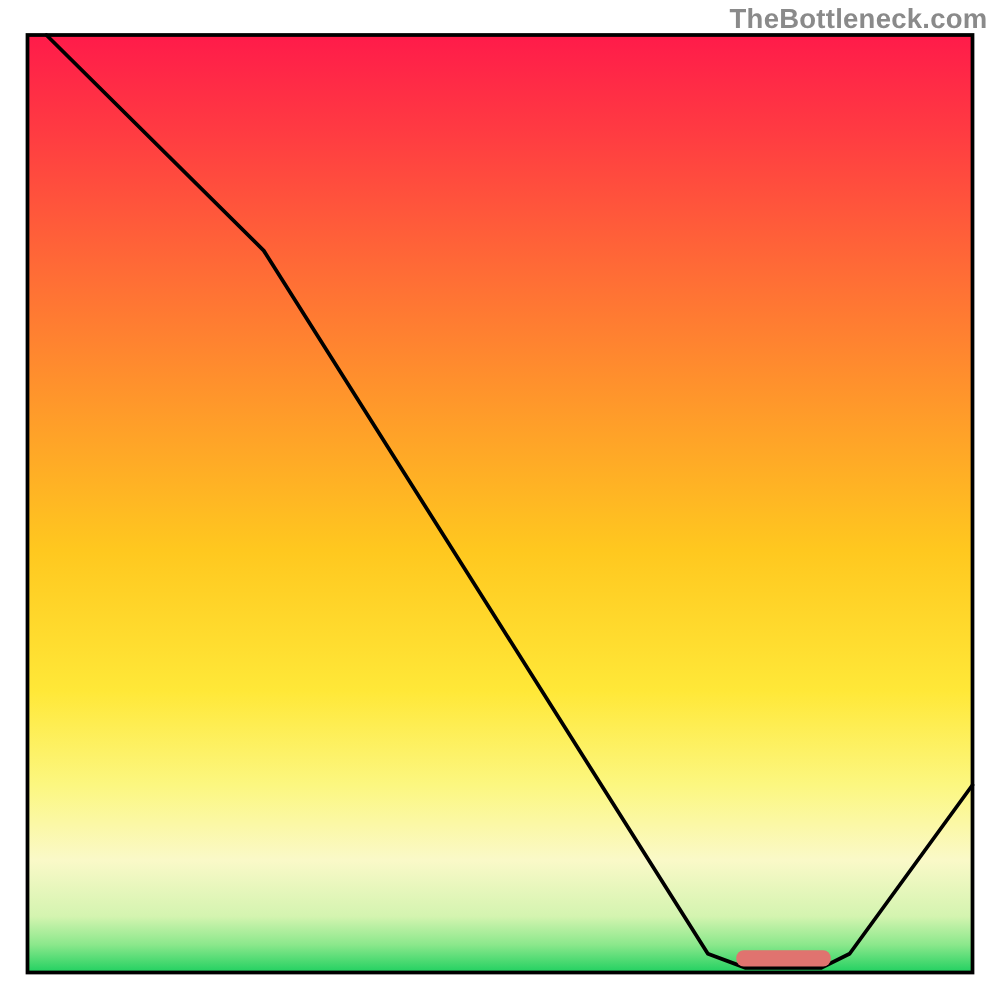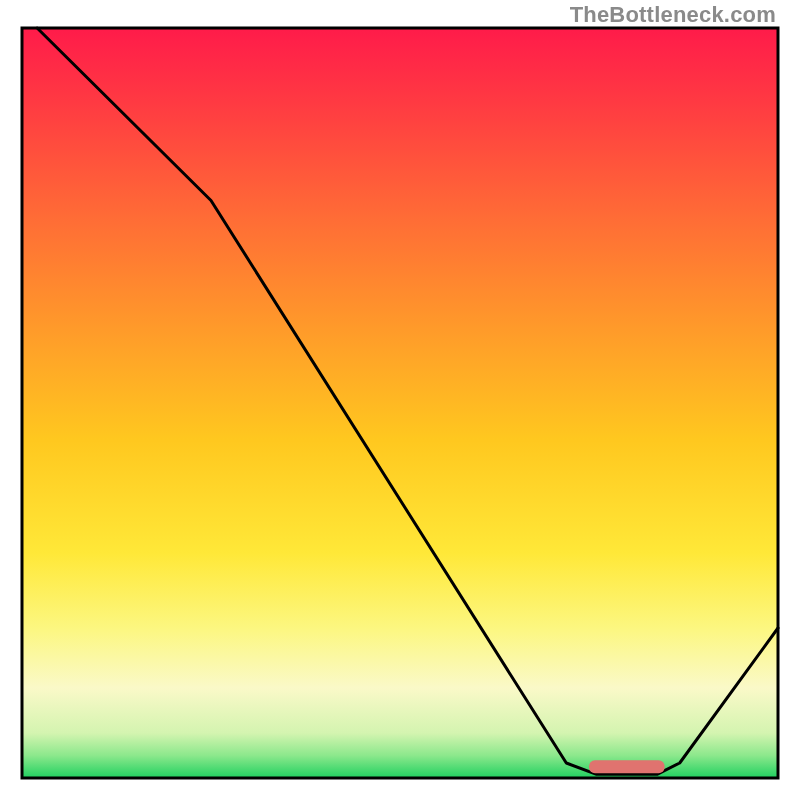--- a/index.html
+++ b/index.html
@@ -11,21 +11,21 @@
     font-family: Arial, Helvetica, sans-serif;
   }
   .container {
     position: relative;
     width: 800px;
     height: 800px;
   }
   .watermark {
     position: absolute;
     top: 2px;
-    right: 24px;
+    right: 10px;
     font-size: 22px;
     font-weight: bold;
     color: #8a8a8a;
     letter-spacing: 0.2px;
     z-index: 10;
     margin-left: 29px;
   }
   svg.chart {
     position: absolute;
     top: 0;

